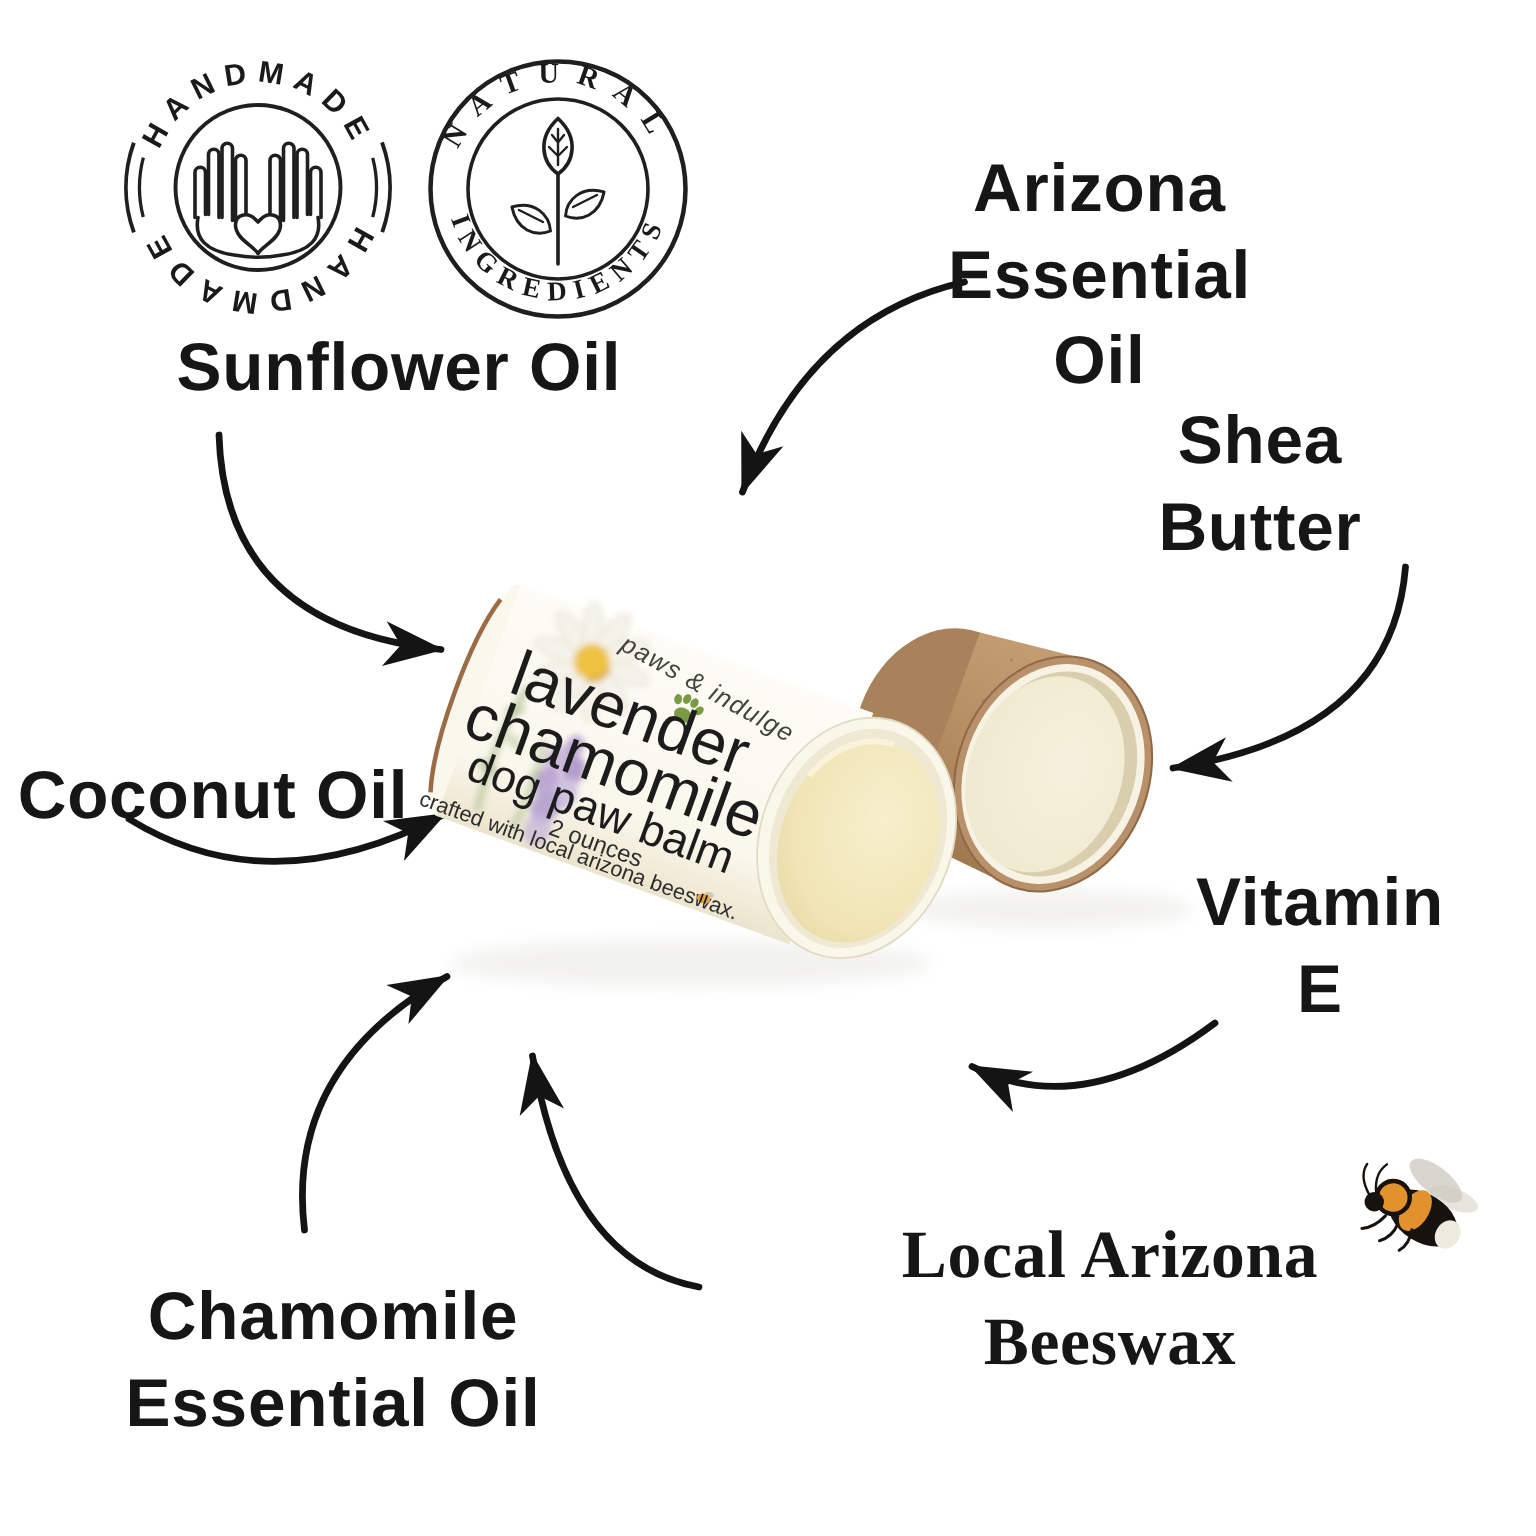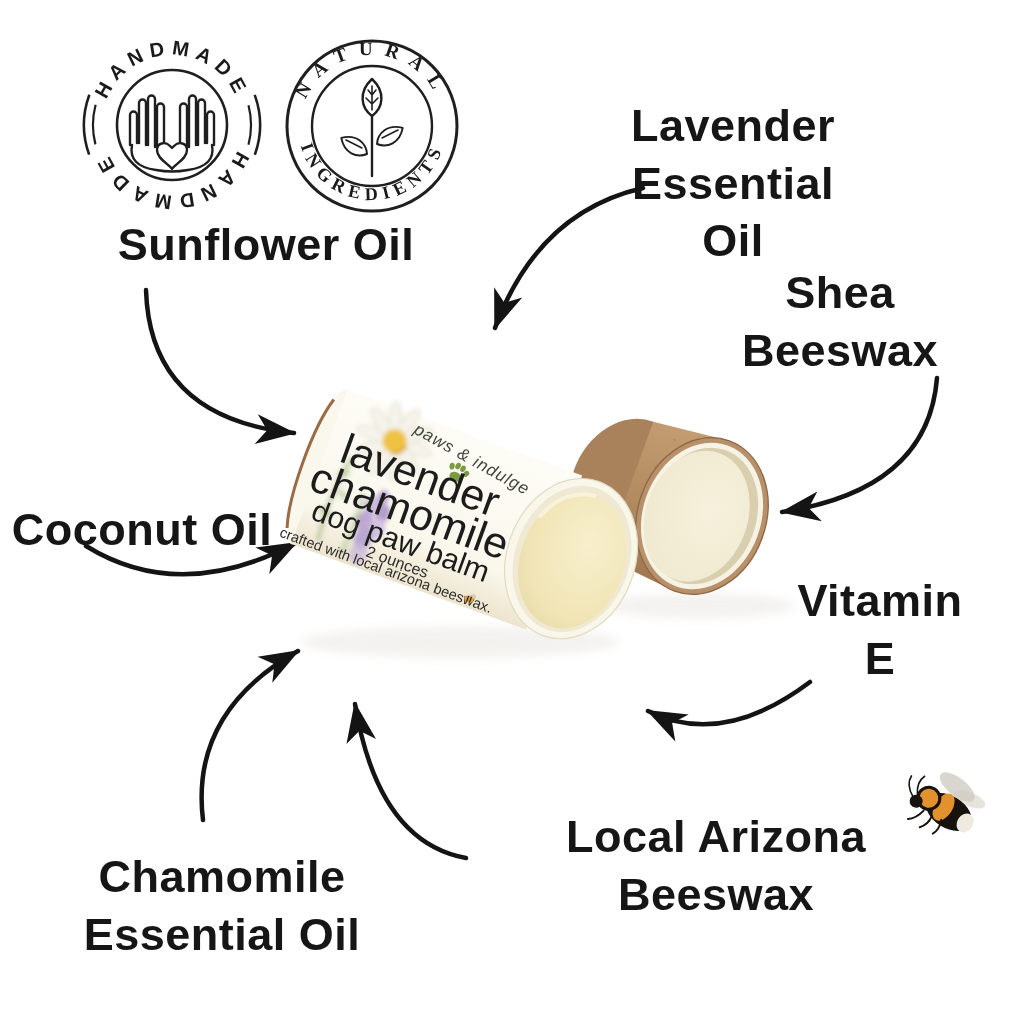--- a/index.html
+++ b/index.html
@@ -230,20 +230,20 @@
     </g>
     <g stroke="#17120d" stroke-width="2" fill="none" stroke-linecap="round">
       <path d="M -13 9 q -6 9 -14 11"></path>
       <path d="M -4 13 q -2 9 -10 13"></path>
       <path d="M 6 15 q 0 10 -6 15"></path>
     </g>
   </g>
 </svg>
 
 <div class="ing-label" style="left:266px;top:245px;">Sunflower Oil</div>
-<div class="ing-label" style="left:733px;top:183px;">Lavender Essential
+<div class="ing-label" style="left:733px;top:183px;">Arizona Essential
 Oil</div>
-<div class="ing-label" style="left:840px;top:322px;">Shea Beeswax</div>
+<div class="ing-label" style="left:840px;top:322px;">Shea Butter</div>
 <div class="ing-label" style="left:142px;top:530px;">Coconut Oil</div>
 <div class="ing-label" style="left:880px;top:630px;">Vitamin E</div>
 <div class="ing-label" style="left:222px;top:906px;">Chamomile
 Essential Oil</div>
-<div class="ing-label" style="left:716px;top:866px;">Local Arizona Beeswax</div>
+<div class="ing-label" style="left:740px;top:866px;font-family:Liberation Serif, serif;">Local Arizona Beeswax</div>
 
 </body></html>

